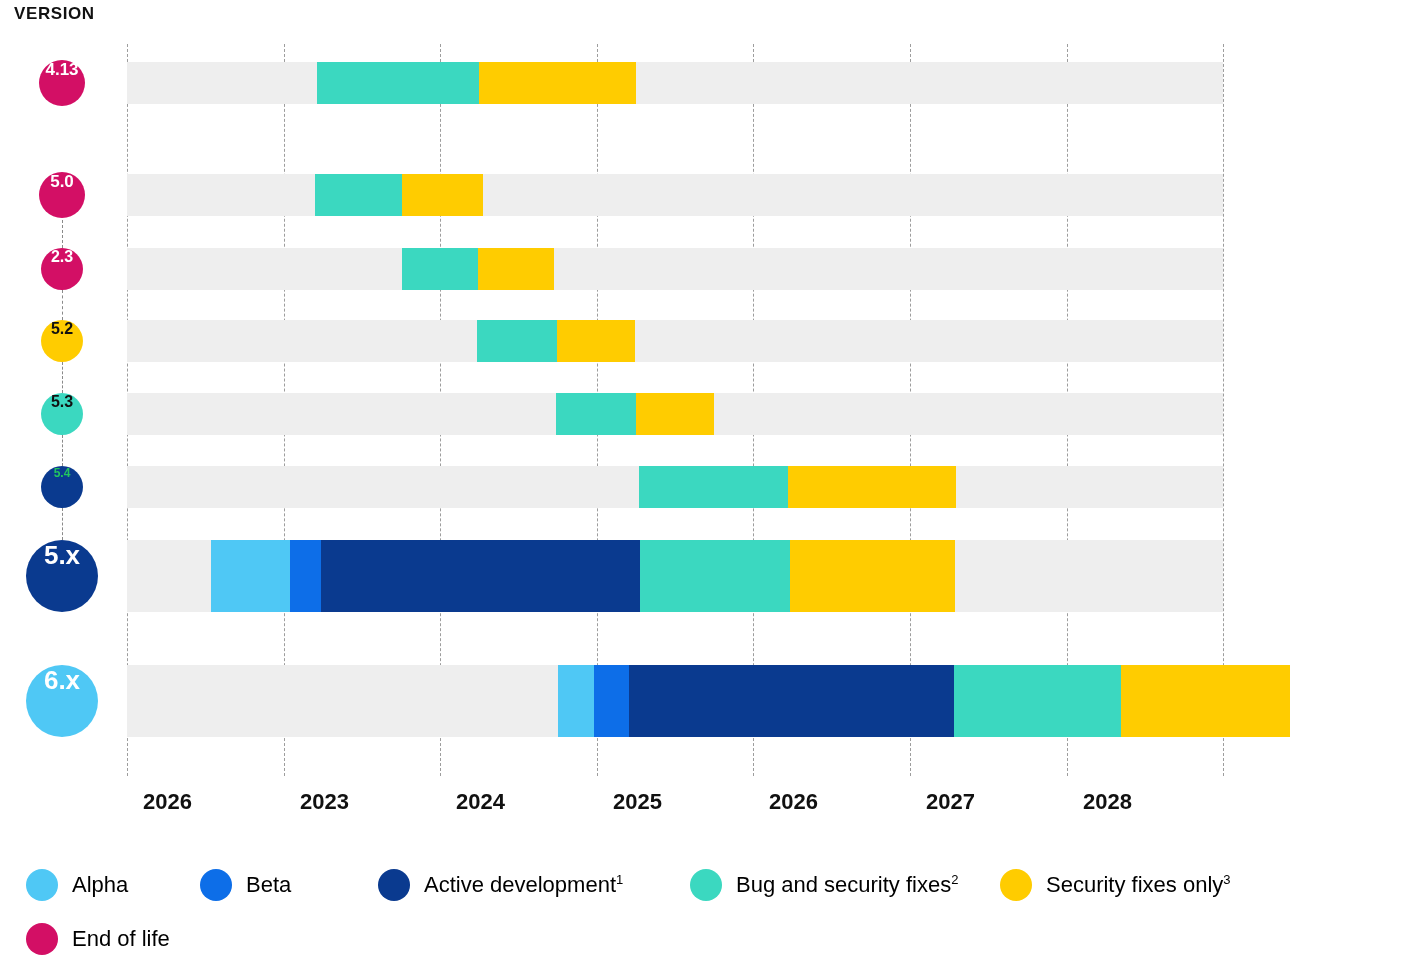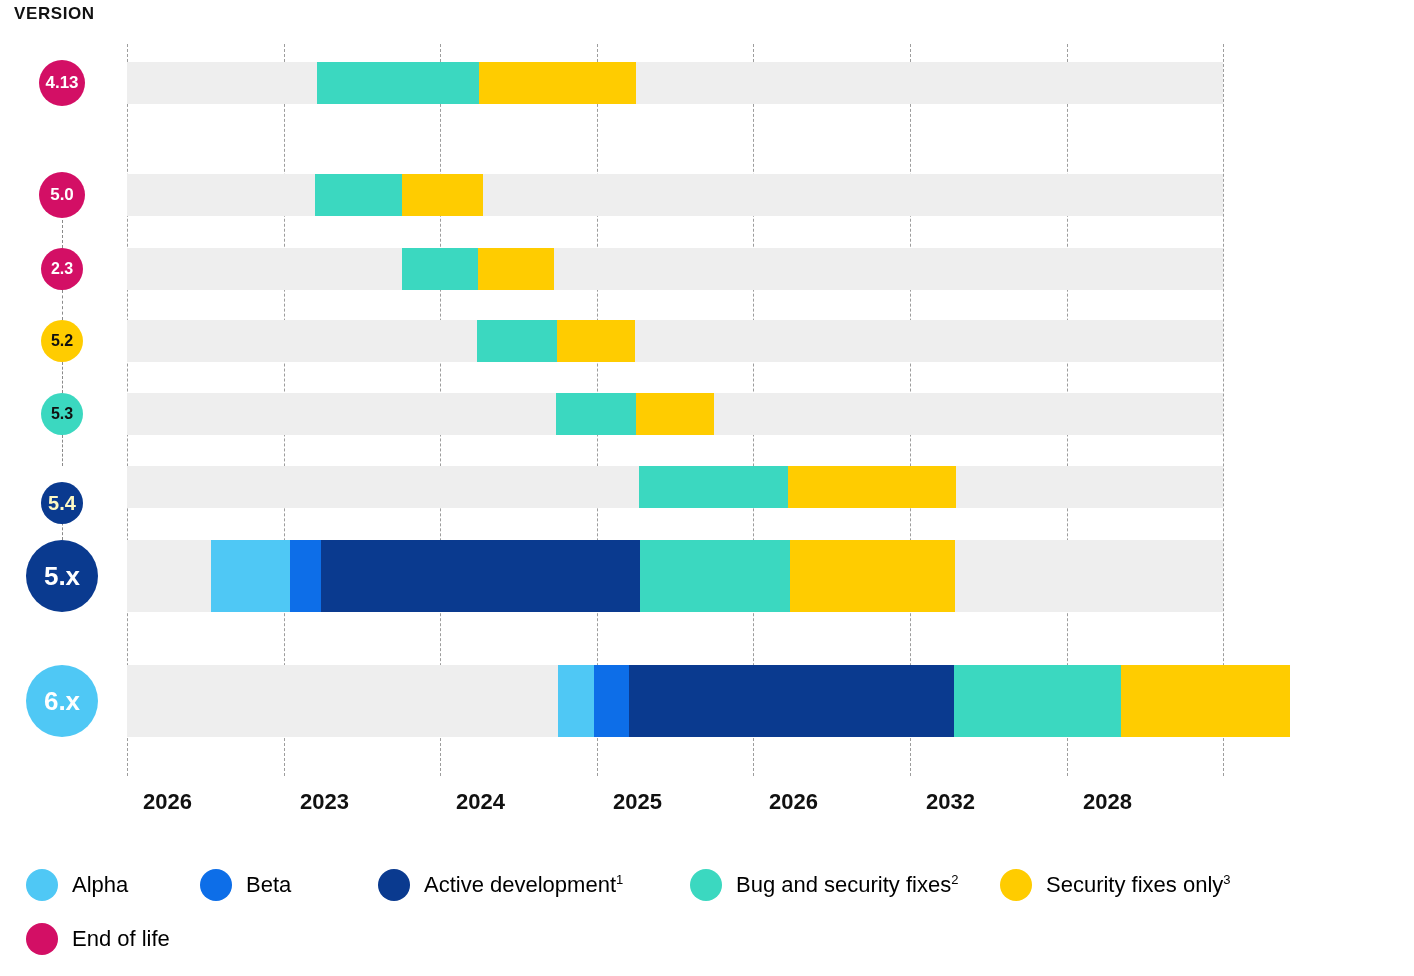--- a/index.html
+++ b/index.html
@@ -53,21 +53,20 @@
     font-weight: bold;
     color: #111111;
     white-space: nowrap;
   }
 
   
   .version-badge {
     position: absolute;
     border-radius: 50%;
     display: flex;
-    align-items: center;
     justify-content: center;
     font-weight: bold;
     box-sizing: border-box;
   }
   .version-badge span { pointer-events: none; }
 
   .badge-connector {
     position: absolute;
     width: 0;
     border-left: 1px dashed #8a8a8a;
@@ -134,21 +133,21 @@
       <div class="gridline" style="left: 910px;"></div>
       <div class="gridline" style="left: 1067px;"></div>
       <div class="gridline" style="left: 1223px;"></div>
     </div>
   <div id="year-labels">
       <div class="year-label" style="left: 143px;">2026</div>
       <div class="year-label" style="left: 300px;">2023</div>
       <div class="year-label" style="left: 456px;">2024</div>
       <div class="year-label" style="left: 613px;">2025</div>
       <div class="year-label" style="left: 769px;">2026</div>
-      <div class="year-label" style="left: 926px;">2032</div>
+      <div class="year-label" style="left: 926px;">2027</div>
       <div class="year-label" style="left: 1083px;">2028</div>
     </div>
   <div id="connectors">
       <div class="badge-connector" style="top: 220px; height: 28px;"></div>
       <div class="badge-connector" style="top: 290px; height: 30px;"></div>
       <div class="badge-connector" style="top: 362px; height: 31px;"></div>
       <div class="badge-connector" style="top: 435px; height: 31px;"></div>
       <div class="badge-connector" style="top: 508px; height: 32px;"></div>
     </div>
   <div id="rows">
@@ -200,21 +199,21 @@
       </div>
       <div class="version-badge" title="5.1 — End of life" style="width: 42px; height: 42px; left: 41px; top: 248px; background: rgb(211, 15, 101); color: rgb(255, 255, 255); font-size: 16px;">
         <span>2.3</span>
       </div>
       <div class="version-badge" title="5.2 — Security fixes only" style="width: 42px; height: 42px; left: 41px; top: 320px; background: rgb(255, 204, 0); color: rgb(17, 17, 17); font-size: 16px;">
         <span>5.2</span>
       </div>
       <div class="version-badge" title="5.3 — Bug and security fixes" style="width: 42px; height: 42px; left: 41px; top: 393px; background: rgb(59, 216, 192); color: rgb(17, 17, 17); font-size: 16px;">
         <span>5.3</span>
       </div>
-      <div class="version-badge" title="5.4 — Active development" style="width: 42px; height: 42px; left: 41px; top: 482px; background: rgb(10, 58, 143); color: #fef9c3; font-size: 20px;">
+      <div class="version-badge" title="5.4 — Active development" style="width: 42px; height: 42px; left: 41px; top: 466px; background: rgb(10, 58, 143); color: #22c55e; font-size: 12px;">
         <span>5.4</span>
       </div>
       <div class="version-badge" title="5.x — Active development" style="width: 72px; height: 72px; left: 26px; top: 540px; background: rgb(10, 58, 143); color: rgb(255, 255, 255); font-size: 26px;">
         <span>5.x</span>
       </div>
       <div class="version-badge" title="6.x — Alpha" style="width: 72px; height: 72px; left: 26px; top: 665px; background: rgb(79, 200, 245); color: rgb(255, 255, 255); font-size: 26px;">
         <span>6.x</span>
       </div>
     </div>
 </div>

